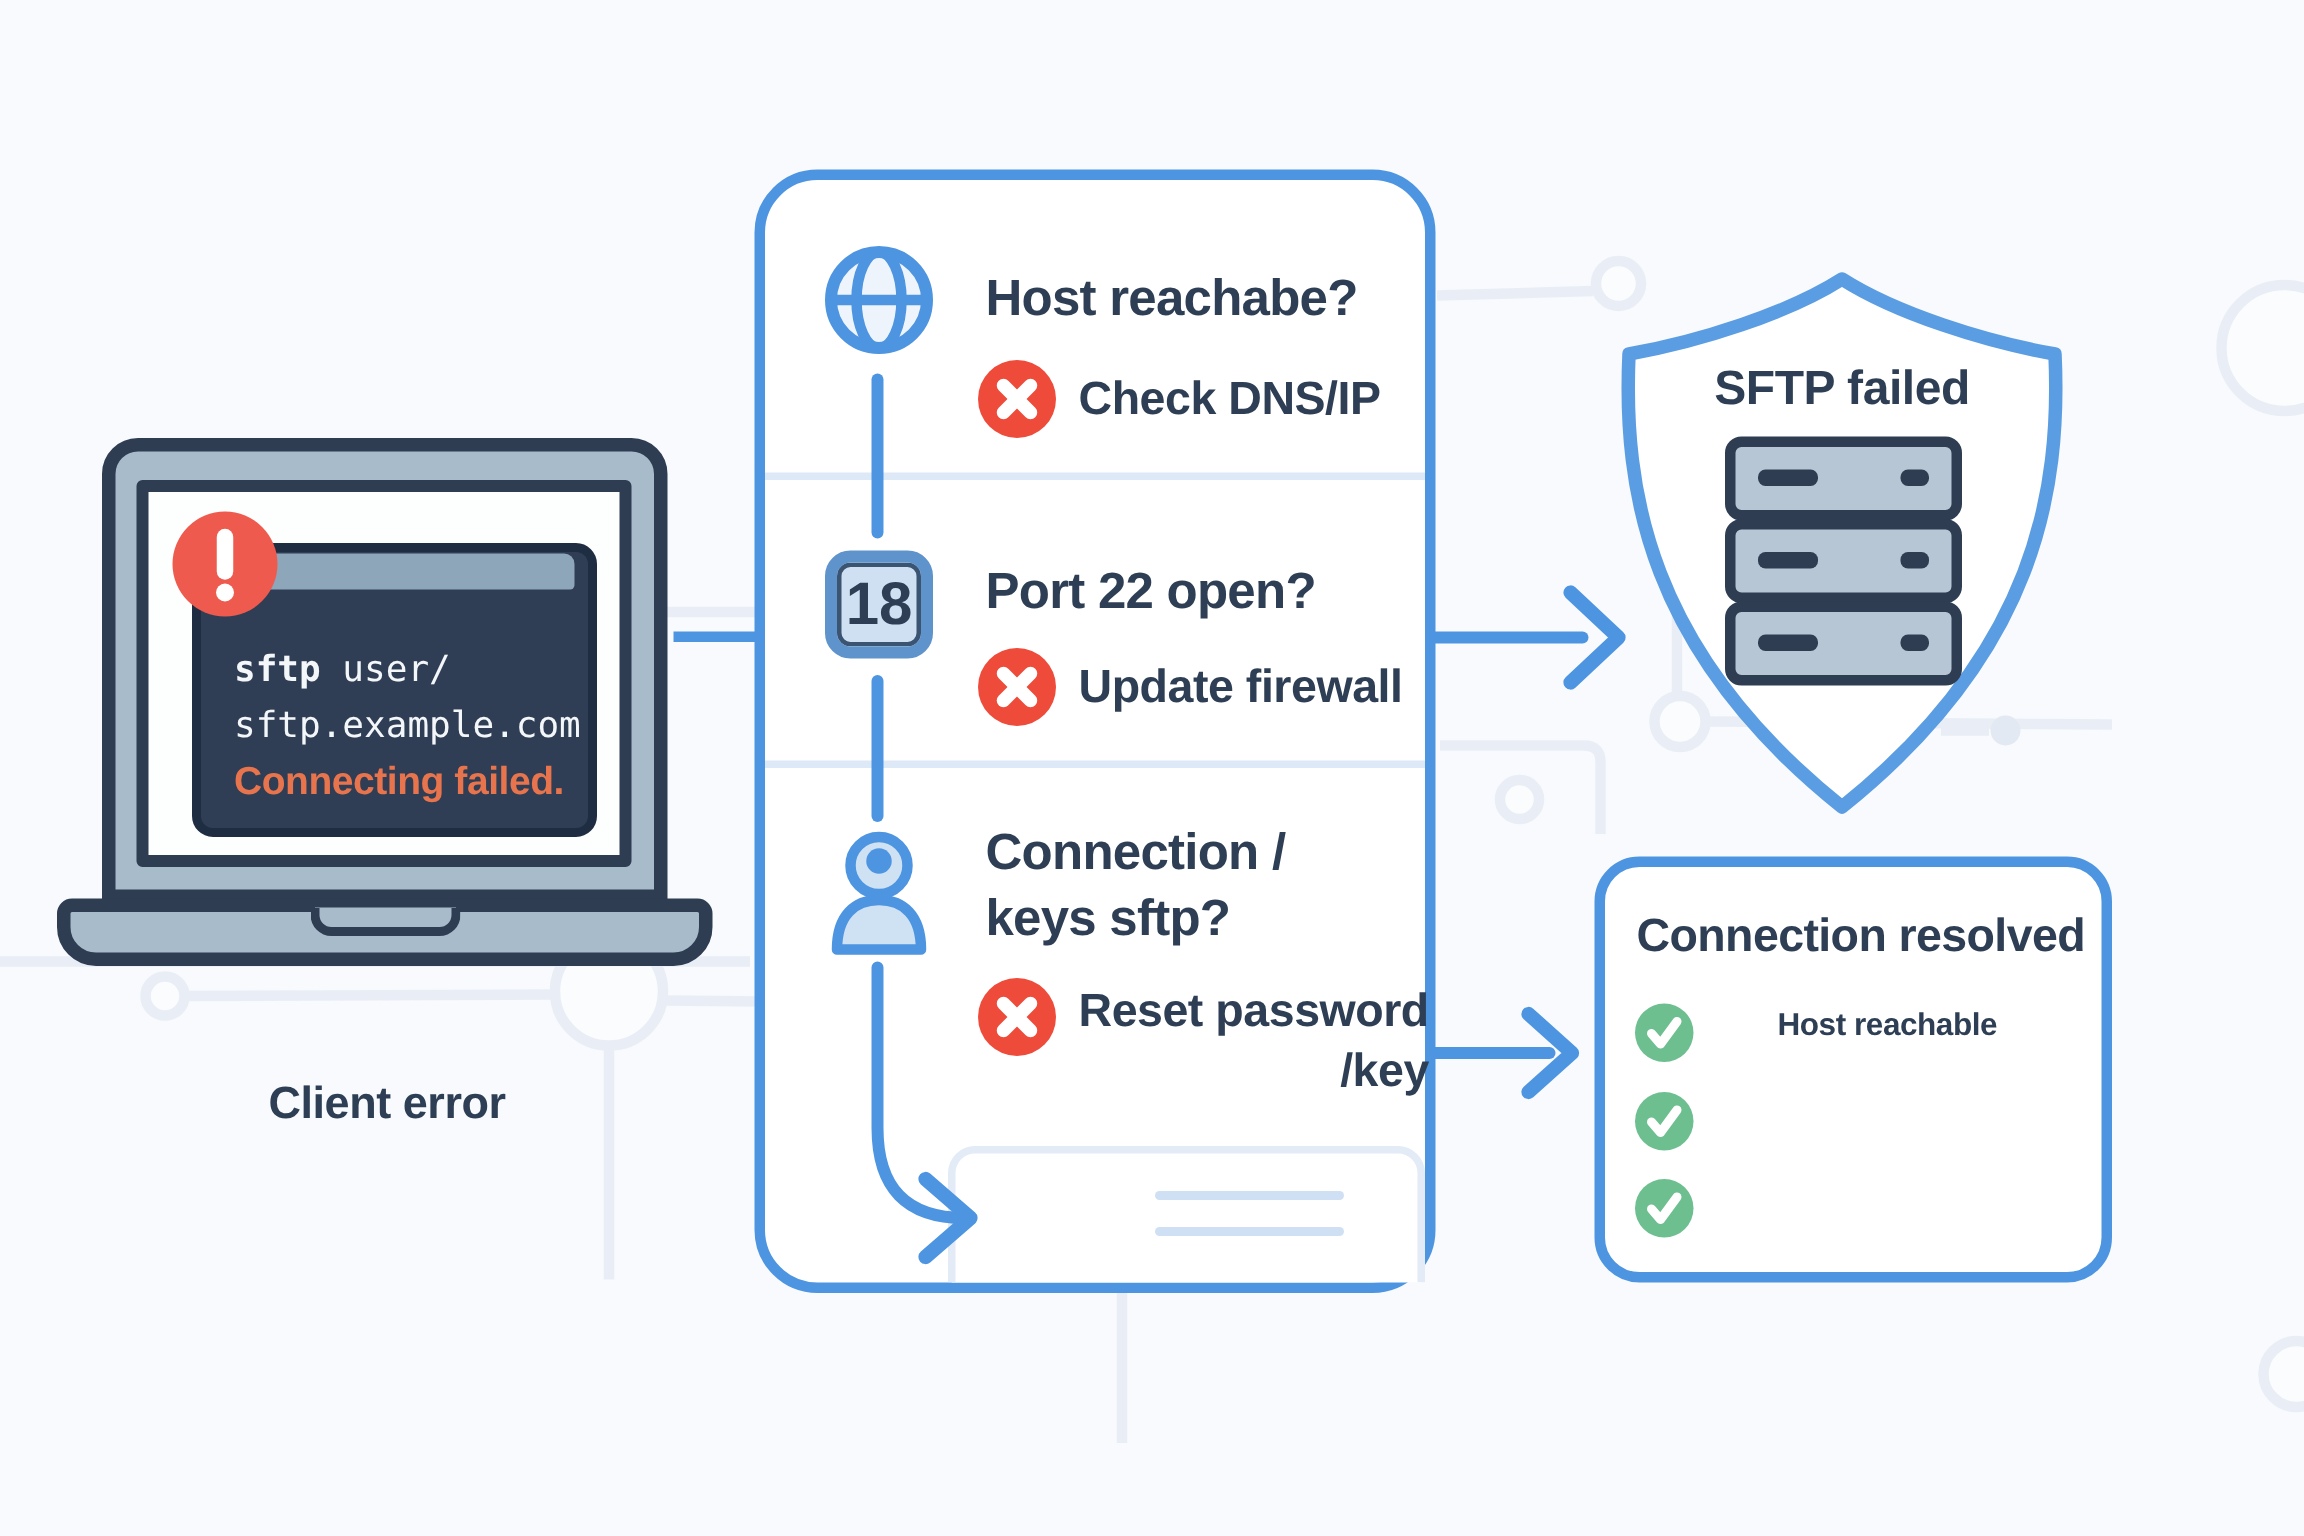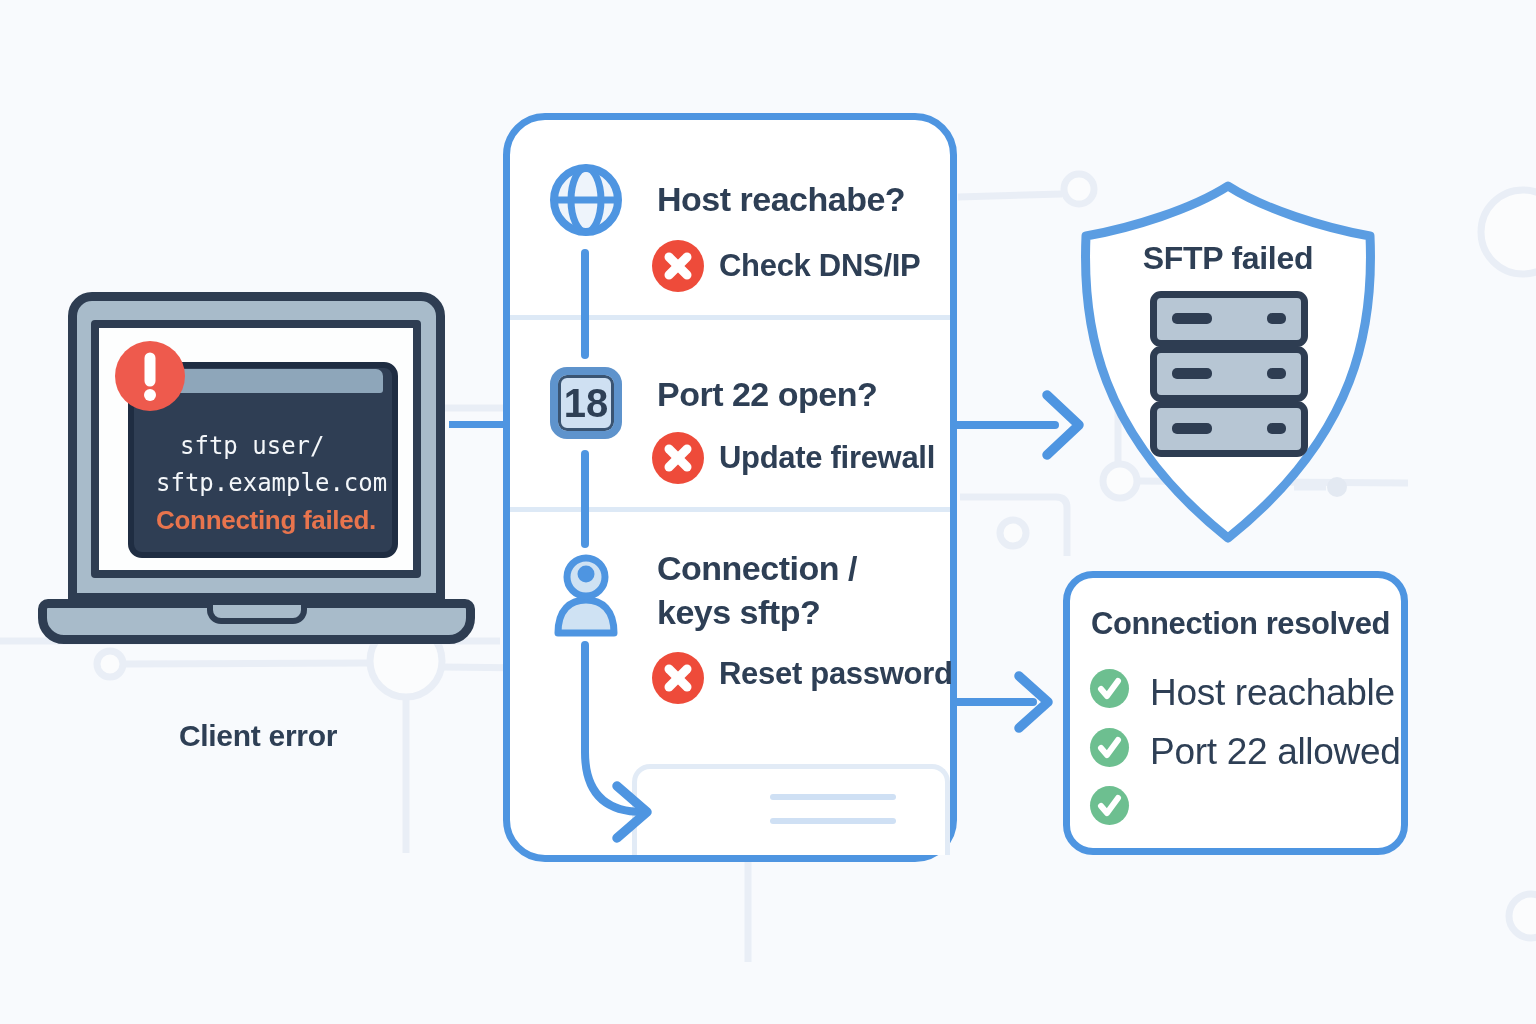--- a/index.html
+++ b/index.html
@@ -19,21 +19,21 @@
   .screen-bezel{left:68px;top:292px;width:377px;height:310px;background:var(--laptop_body,#a8bbca);
     border:9px solid var(--outline,#2e3d52);border-radius:24px 24px 0 0;z-index:2;}
   .display{left:91px;top:320px;width:330px;height:258px;background:#fdfefe;
     border:8px solid var(--outline,#2e3d52);border-radius:4px;z-index:2;}
   .terminal{left:128px;top:362px;width:270px;height:196px;background:var(--terminal_bg,#2f3e54);
     border:6px solid #1f2d42;border-radius:14px;z-index:3;}
   .titlebar{left:137px;top:369px;width:246px;height:24px;background:var(--titlebar,#8ea6ba);
     border-radius:7px 7px 3px 3px;z-index:4;}
   .termtext{left:156px;top:428px;width:236px;z-index:4;}
   .tline{font-family:"DejaVu Sans Mono",monospace;font-size:24px;line-height:37px;color:#f4f7fa;white-space:nowrap;}
-  .tline .b{font-weight:400;margin-left:24px;}
+  .tline .b{font-weight:700;}
   .pre{white-space:pre;}
   .tline.status{font-family:"Liberation Sans","DejaVu Sans",sans-serif;font-weight:700;
     font-size:26px;color:var(--warning,#e8744d);letter-spacing:-0.3px;}
   .errbadge{left:115px;top:341px;width:70px;height:70px;border-radius:50%;
     background:var(--danger_soft,#ee5a4d);z-index:5;}
   .base{left:38px;top:599px;width:437px;height:45px;background:var(--laptop_body,#a8bbca);
     border:9px solid var(--outline,#2e3d52);border-radius:10px 10px 26px 26px;z-index:2;}
   .basenotch{left:207px;top:605px;width:100px;height:19px;background:var(--laptop_body,#a8bbca);
     border:6px solid var(--outline,#2e3d52);border-top:none;border-radius:0 0 14px 14px;z-index:3;}
   .clientlabel{left:68px;top:683px;width:380px;text-align:center;font-size:30px;font-weight:700;
@@ -68,21 +68,21 @@
     letter-spacing:-0.3px;z-index:3;}
   .srv-row{left:1150px;width:158px;height:56px;background:var(--server_fill,#b7c6d4);
     border:7px solid var(--outline,#2e3d52);border-radius:11px;z-index:3;}
   .srv-slot{height:11px;background:var(--outline,#2e3d52);border-radius:5px;z-index:4;}
 
   
   .resolved-card{left:1063px;top:571px;width:345px;height:284px;background:#ffffff;
     border:7px solid var(--accent,#4e95e1);border-radius:30px;z-index:1;}
   .resolved-title{left:1091px;top:606px;font-size:31px;font-weight:700;letter-spacing:-0.4px;z-index:2;white-space:nowrap;}
   .check{width:39px;height:39px;border-radius:50%;background:var(--success,#6dbf90);z-index:2;}
-  .resolved-label{font-size:37px;font-weight:400;letter-spacing:-0.3px;z-index:2;white-space:nowrap;}
+  .resolved-label{font-size:21px;font-weight:700;letter-spacing:-0.3px;z-index:2;white-space:nowrap;margin-left:35px;}
 </style>
 </head>
 <body>
 
 <div class="canvas">
 
   <svg class="bg" width="1536" height="1024" viewBox="0 0 1536 1024">
     <line class="tr" x1="0" y1="641" x2="500" y2="641"></line>
     <circle class="trf" cx="205" cy="408" r="13"></circle>
     <line class="tr" x1="218" y1="408" x2="820" y2="408"></line>
@@ -173,20 +173,21 @@
     <div>keys sftp?</div>
   </div>
   <div class="abs xbadge" style="left:652px;top:652px;">
     <svg width="52" height="52" viewBox="0 0 52 52">
       <line x1="17" y1="17" x2="35" y2="35" stroke="#ffffff" stroke-width="9" stroke-linecap="round"></line>
       <line x1="35" y1="17" x2="17" y2="35" stroke="#ffffff" stroke-width="9" stroke-linecap="round"></line>
     </svg>
   </div>
   <div class="abs action-label" style="left:719px;top:654px;text-align:right;">
     <div>Reset password</div>
+    <div>/key</div>
   </div>
 
   <div class="abs ghostdoc"></div>
   <div class="abs ghostline" style="left:770px;top:794px;"></div>
   <div class="abs ghostline" style="left:770px;top:818px;"></div>
   <svg class="arrowsvg" style="left:555px;top:635px;" width="120" height="215" viewBox="0 0 120 215">
     <path class="ln" d="M30 10 V117 Q30 177 88 177"></path>
     <polyline class="hd" points="62,151 92,177 62,203"></polyline>
   </svg>
 
@@ -221,21 +222,20 @@
         <polyline points="11,20 17,27 28,12" fill="none" stroke="#ffffff" stroke-width="6" stroke-linecap="round" stroke-linejoin="round"></polyline>
       </svg>
   </div>
   <div class="abs resolved-label" style="left:1150px;top:672px;">Host reachable</div>
 
   <div class="abs check" style="left:1090px;top:728px;">
     <svg width="39" height="39" viewBox="0 0 39 39">
         <polyline points="11,20 17,27 28,12" fill="none" stroke="#ffffff" stroke-width="6" stroke-linecap="round" stroke-linejoin="round"></polyline>
       </svg>
   </div>
-  <div class="abs resolved-label" style="left:1150px;top:731px;">Port 22 allowed</div>
 
   <div class="abs check" style="left:1090px;top:786px;">
     <svg width="39" height="39" viewBox="0 0 39 39">
         <polyline points="11,20 17,27 28,12" fill="none" stroke="#ffffff" stroke-width="6" stroke-linecap="round" stroke-linejoin="round"></polyline>
       </svg>
   </div>
 
 </div>
 
 </body></html>

